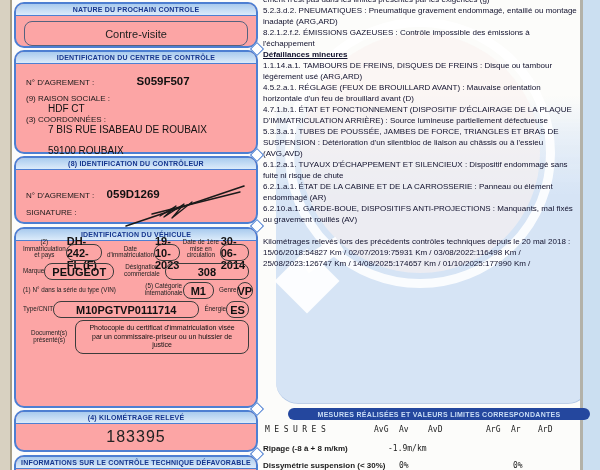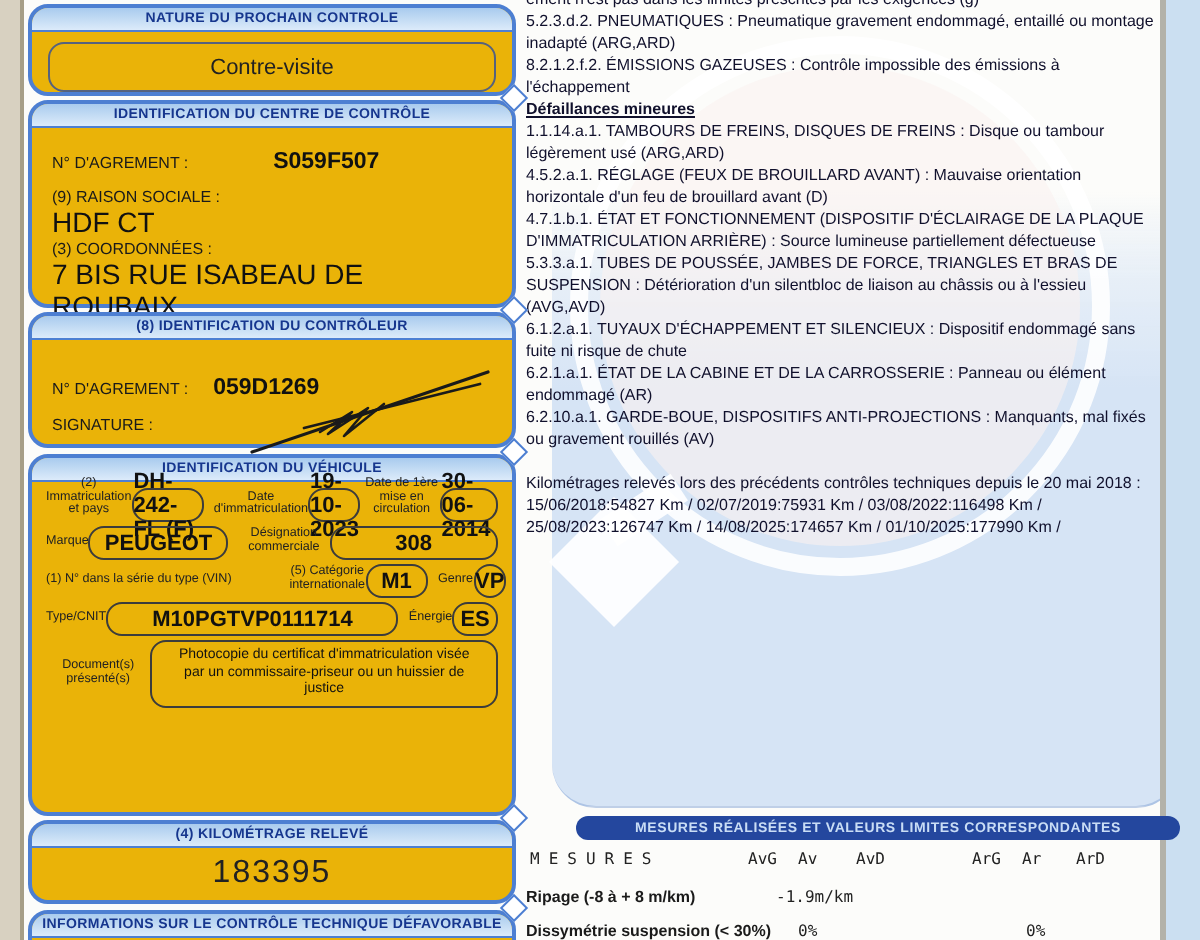--- a/index.html
+++ b/index.html
@@ -21,33 +21,33 @@
   .wm-ring{position:absolute;left:285px;top:18px;width:270px;height:270px;border-radius:50%;
     border:9px solid rgba(255,255,255,.88);z-index:0;}
   .wm-inner{position:absolute;left:300px;top:33px;width:240px;height:240px;border-radius:50%;
     background:rgba(250,242,240,.6);z-index:0;}
   .wm-diamond{position:absolute;left:284px;top:258px;width:46px;height:46px;background:rgba(255,255,255,.92);
     transform:rotate(45deg);z-index:0;}
   .wm-nib{position:absolute;left:301px;top:247px;width:42px;height:16px;background:rgba(255,255,255,.92);
     transform:rotate(-33deg);z-index:0;}
 
   
-  .box{position:absolute;left:14px;width:244px;background:#eab308;border:2px solid #4d7fd2;border-radius:10px;z-index:3;}
+  .box{position:absolute;left:14px;width:244px;background:#fca5a5;border:2px solid #4d7fd2;border-radius:10px;z-index:3;}
   .box-hd{height:12px;background:linear-gradient(180deg,#a9cbee,#dcebfa);border-bottom:1.5px solid #4d7fd2;
     border-radius:8px 8px 0 0;display:flex;align-items:center;justify-content:center;
     font-size:7px;font-weight:bold;color:#16368e;letter-spacing:.2px;white-space:nowrap;}
   .diamond{position:absolute;width:10px;height:10px;background:#fff;border:1.5px solid #4d7fd2;
     transform:rotate(45deg);z-index:4;}
 
   .inner-box{margin:5px 8px;border:1.5px solid #55627e;border-radius:8px;height:25px;
     display:flex;align-items:center;justify-content:center;font-size:11px;color:#222;}
 
   .lbl{font-size:8px;color:#1a1a1a;}
   .val-big{font-size:11.5px;font-weight:bold;color:#111;}
-  .ind{font-size:14px;color:#111;}
+  .ind{margin-left:22px;font-size:10px;color:#111;}
 
   
   .vrow{display:flex;gap:5px;padding:0 7px;margin-top:2px;}
   .vcell{display:flex;align-items:center;}
   .vlabel{font-size:6.3px;line-height:6.6px;color:#222;text-align:center;margin-bottom:1px;
     display:flex;align-items:flex-end;justify-content:center;}
   .r1 .vlabel{height:14px;}
   .vbox{border:1.5px solid #3c3c3c;border-radius:8px;width:100%;height:17px;
     display:flex;align-items:center;justify-content:center;font-weight:600;font-size:11px;color:#111;}
   .vbox.doc{height:34px;font-weight:normal;font-size:7px;line-height:8.5px;text-align:center;padding:2px 8px;}

